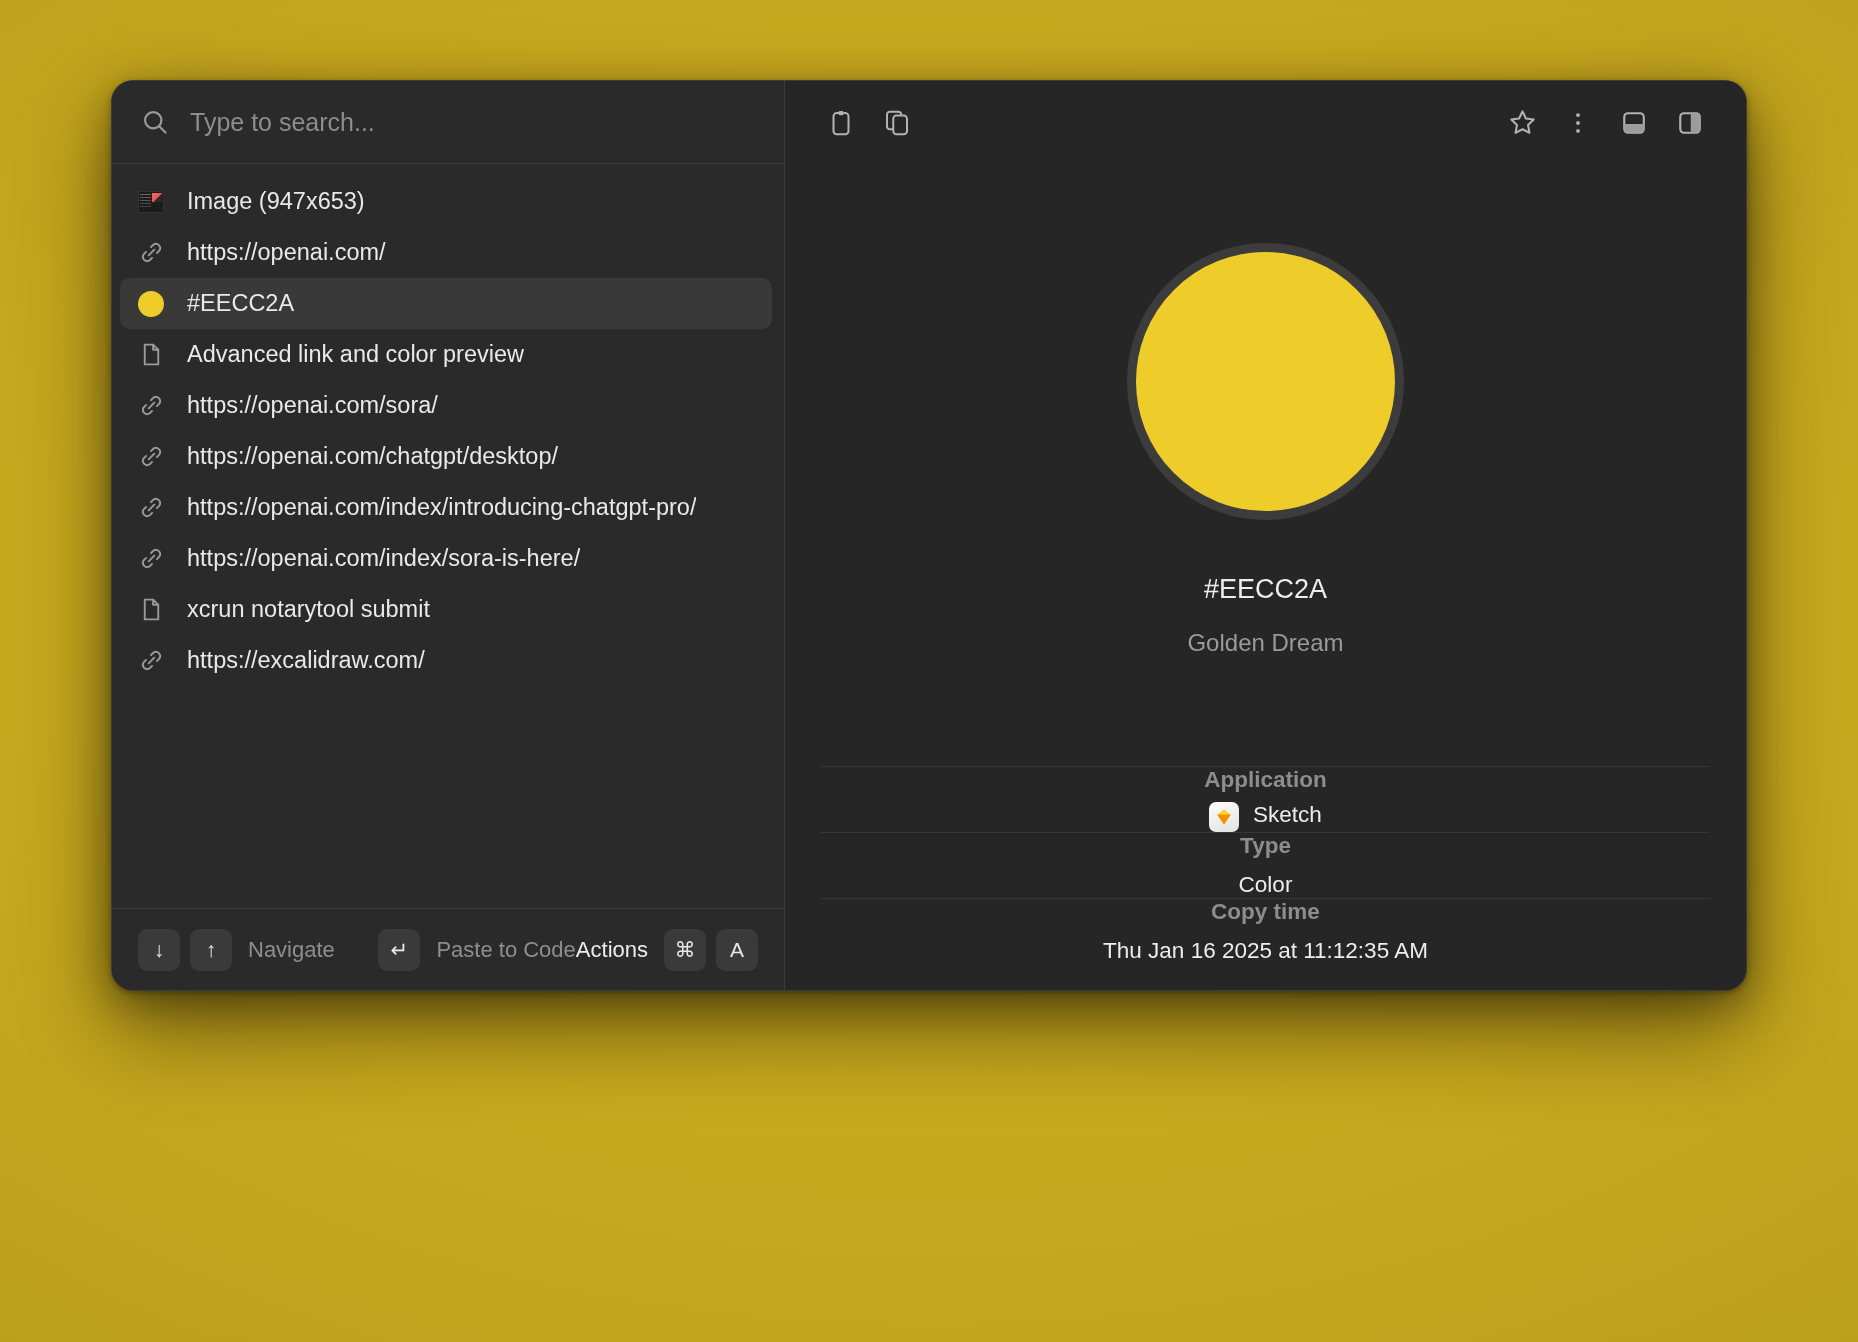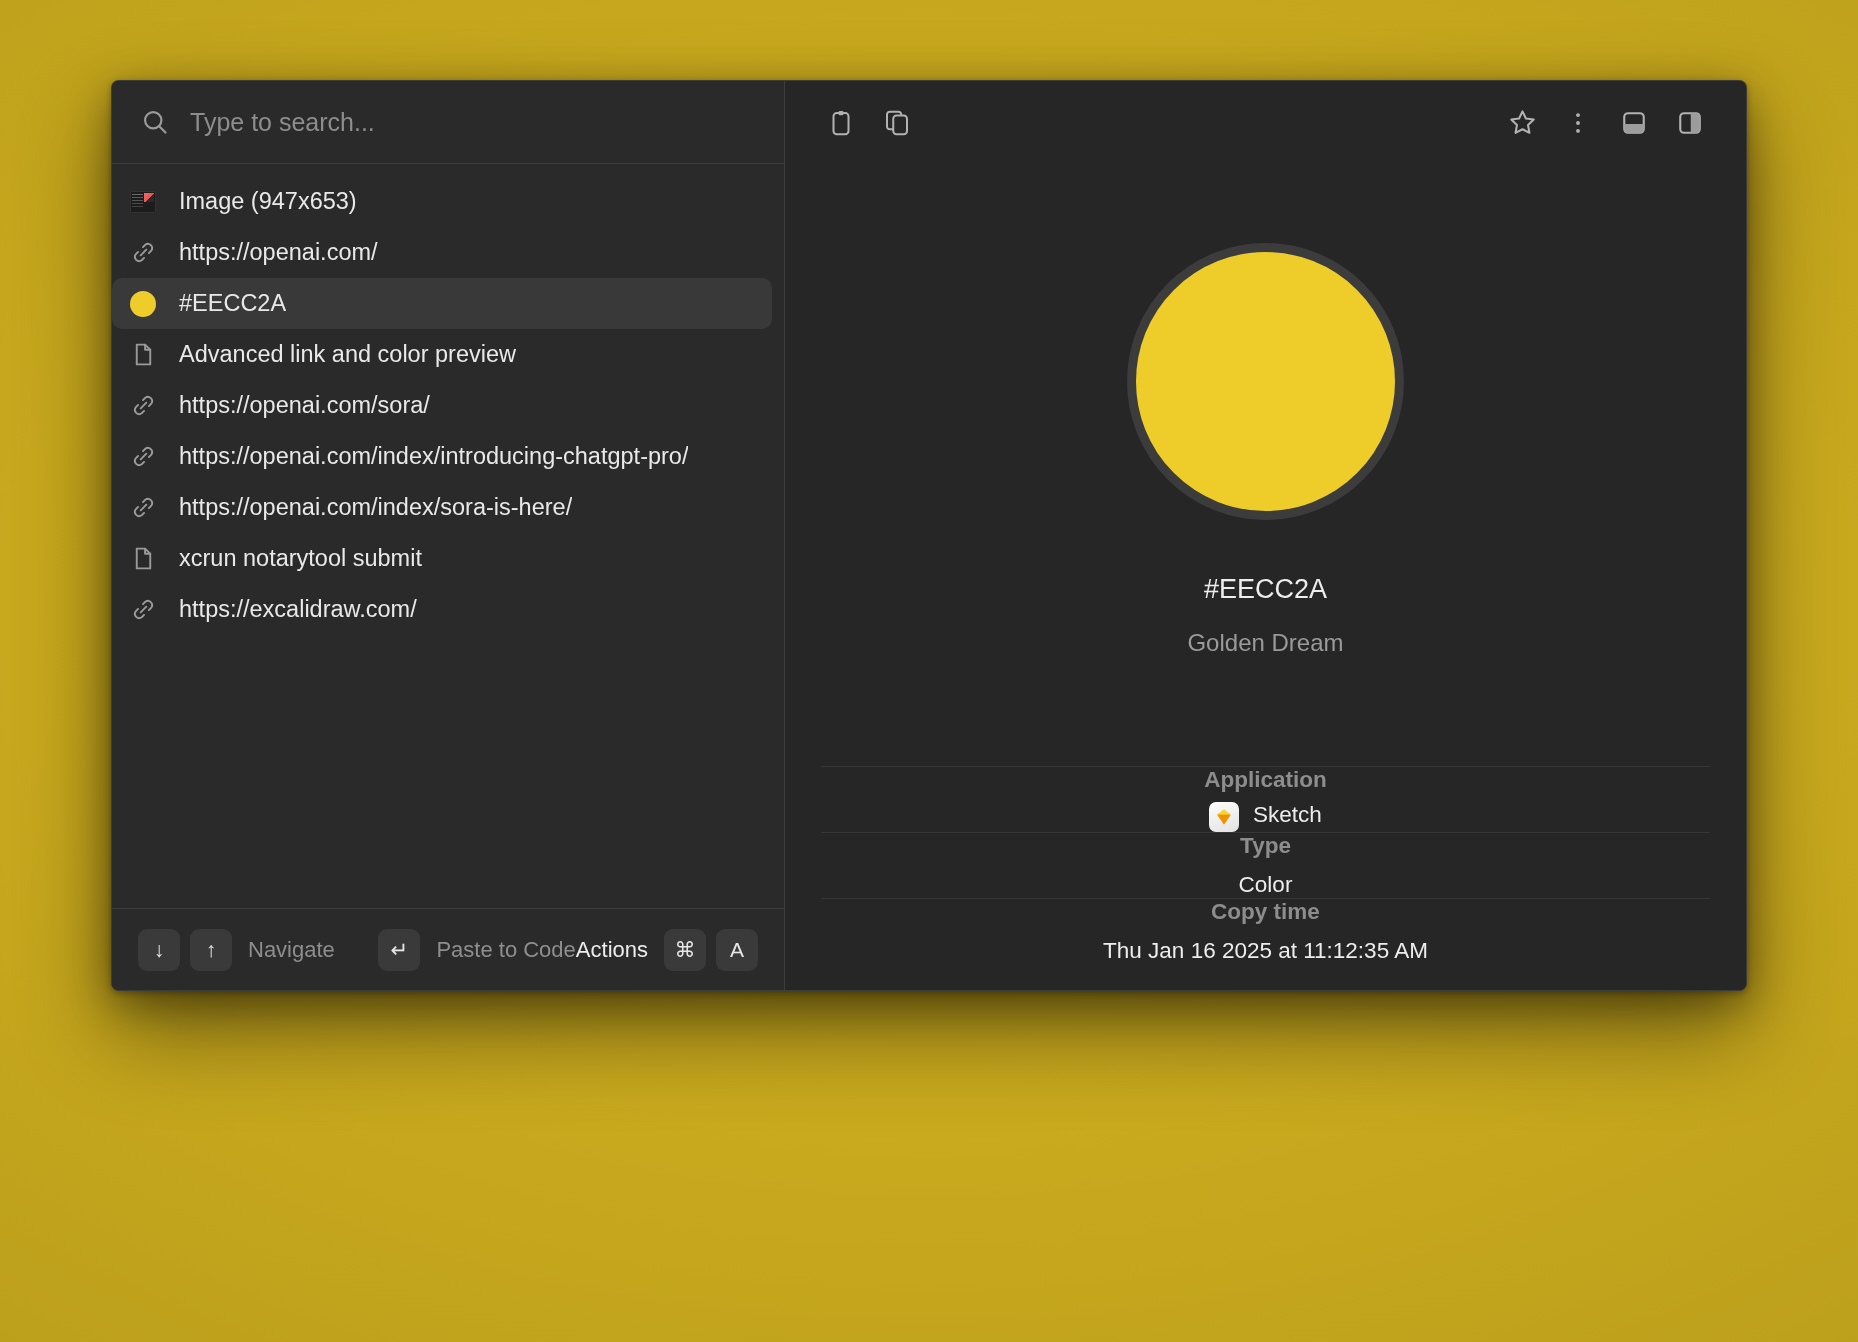--- a/index.html
+++ b/index.html
@@ -24,21 +24,21 @@
       radial-gradient(ellipse 110% 95% at 50% 45%, #d2b21e 0%, #c8a81d 45%, #bda01c 72%, #ab9018 100%);
   }
 
   .window {
     position: absolute;
     left: 111px;
     top: 80px;
     width: 1636px;
     height: 911px;
     background: #262626;
-    border-radius: 8px;
+    border-radius: 22px;
     border: 1px solid rgba(255,255,255,0.10);
     box-shadow:
       0 40px 90px rgba(0,0,0,0.45),
       0 12px 40px rgba(0,0,0,0.35),
       0 2px 6px rgba(0,0,0,0.30);
     display: flex;
     overflow: hidden;
   }
 
   
@@ -75,21 +75,21 @@
     border: none;
     outline: none;
     color: #e8e8e8;
     font-size: 25px;
     font-family: "Liberation Sans", sans-serif;
   }
   .search-input::placeholder { color: #8d8d8d; }
 
   .list {
     flex: 1;
-    padding: 12px 12px 0 0;
+    padding: 12px 12px 0 8px;
     overflow: hidden;
   }
 
   .list-item {
     display: flex;
     align-items: center;
     height: 51px;
     padding: 0 16px;
     border-radius: 10px;
     cursor: default;
@@ -322,20 +322,30 @@
           <svg width="27" height="27" viewBox="0 0 24 24" fill="none" stroke="#9a9a9a" stroke-width="1.7" stroke-linecap="round">
             <path d="M9.5 14.5 14.5 9.5"></path>
             <path d="M11.5 7.2 13.6 5.1a3.8 3.8 0 0 1 5.3 5.3l-2.1 2.1"></path>
             <path d="M12.5 16.8l-2.1 2.1a3.8 3.8 0 0 1-5.3-5.3l2.1-2.1"></path>
           </svg>
         </span>
         <span class="item-label">https://openai.com/sora/</span>
       </div>
 
 
+      <div class="list-item">
+        <span class="item-icon">
+          <svg width="27" height="27" viewBox="0 0 24 24" fill="none" stroke="#9a9a9a" stroke-width="1.7" stroke-linecap="round">
+            <path d="M9.5 14.5 14.5 9.5"></path>
+            <path d="M11.5 7.2 13.6 5.1a3.8 3.8 0 0 1 5.3 5.3l-2.1 2.1"></path>
+            <path d="M12.5 16.8l-2.1 2.1a3.8 3.8 0 0 1-5.3-5.3l2.1-2.1"></path>
+          </svg>
+        </span>
+        <span class="item-label">https://openai.com/chatgpt/desktop/</span>
+      </div>
 
 
       <div class="list-item">
         <span class="item-icon">
           <svg width="27" height="27" viewBox="0 0 24 24" fill="none" stroke="#9a9a9a" stroke-width="1.7" stroke-linecap="round">
             <path d="M9.5 14.5 14.5 9.5"></path>
             <path d="M11.5 7.2 13.6 5.1a3.8 3.8 0 0 1 5.3 5.3l-2.1 2.1"></path>
             <path d="M12.5 16.8l-2.1 2.1a3.8 3.8 0 0 1-5.3-5.3l2.1-2.1"></path>
           </svg>
         </span>

